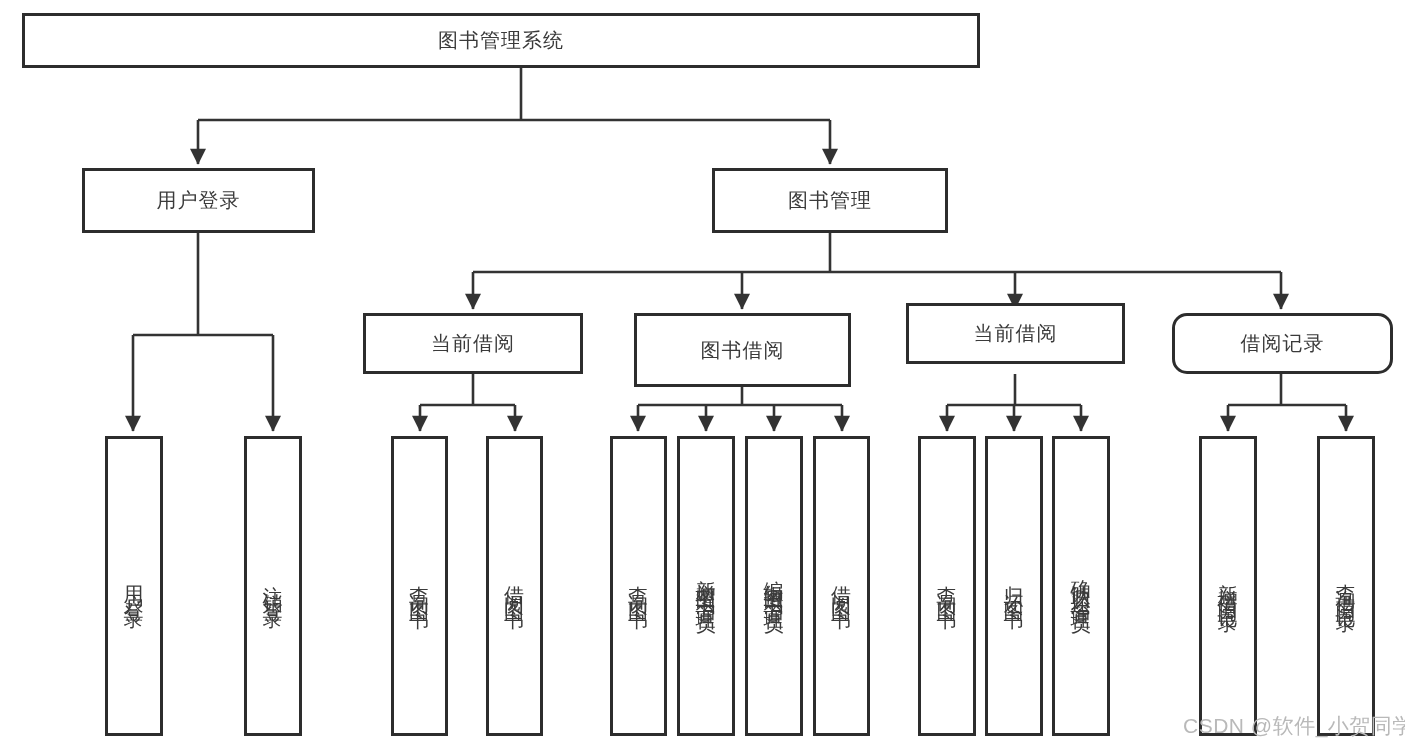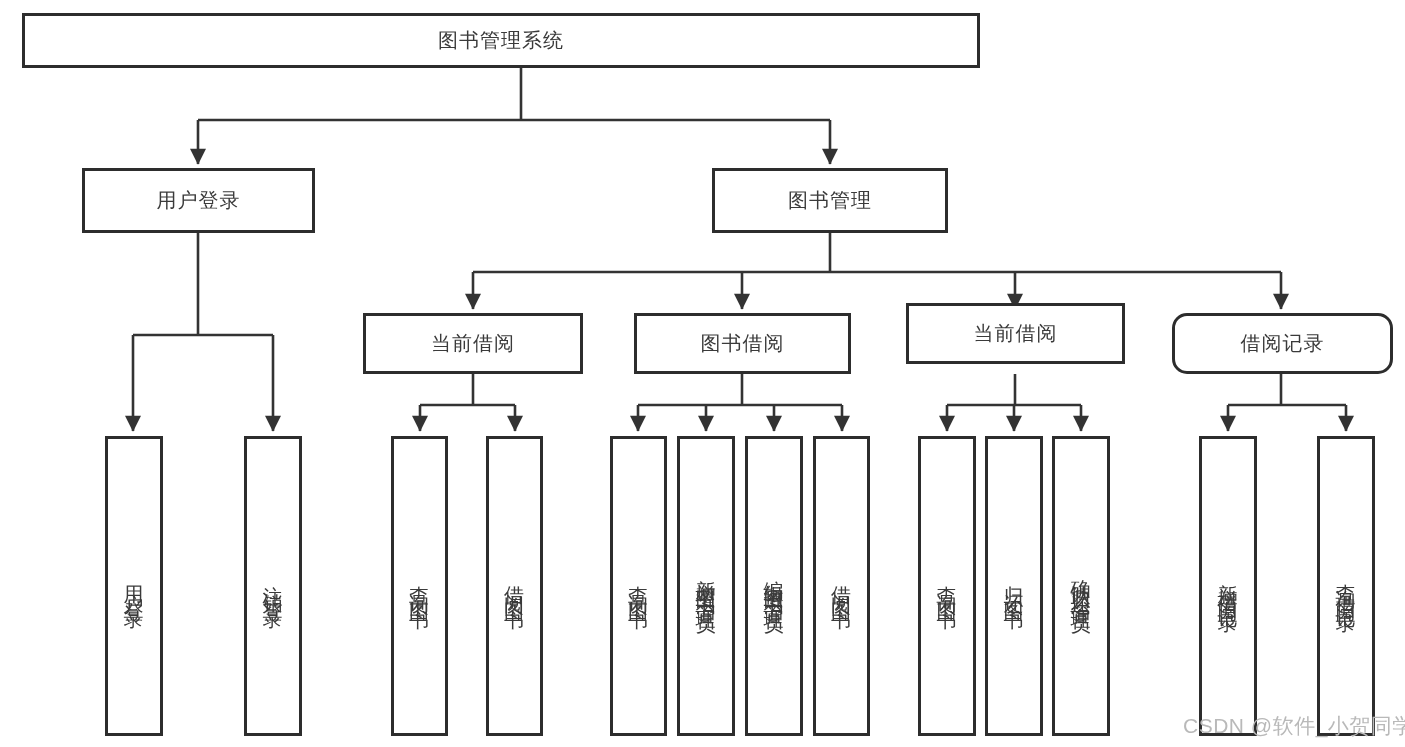--- a/index.html
+++ b/index.html
@@ -107,21 +107,21 @@
   <div class="box" style="left:82px;top:168px;width:233px;height:65px;">
     <span class="h-label">用户登录</span>
   </div>
   <div class="box" style="left:712px;top:168px;width:236px;height:65px;">
     <span class="h-label">图书管理</span>
   </div>
 
   <div class="box" style="left:363px;top:313px;width:220px;height:61px;">
     <span class="h-label">当前借阅</span>
   </div>
-  <div class="box" style="left:634px;top:313px;width:217px;height:61px;">
+  <div class="box" style="left:634px;top:313px;width:217px;height:74px;">
     <span class="h-label">图书借阅</span>
   </div>
   <div class="box" style="left:906px;top:303px;width:219px;height:61px;">
     <span class="h-label">当前借阅</span>
   </div>
   <div class="box" style="left:1172px;top:313px;width:221px;height:61px;border-radius:15px;">
     <span class="h-label">借阅记录</span>
   </div>
 
   <div class="box" style="left:105px;top:436px;width:58px;height:300px;">

